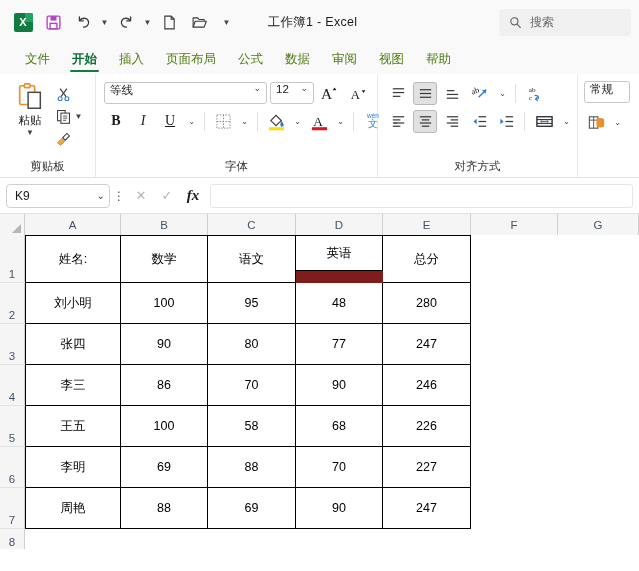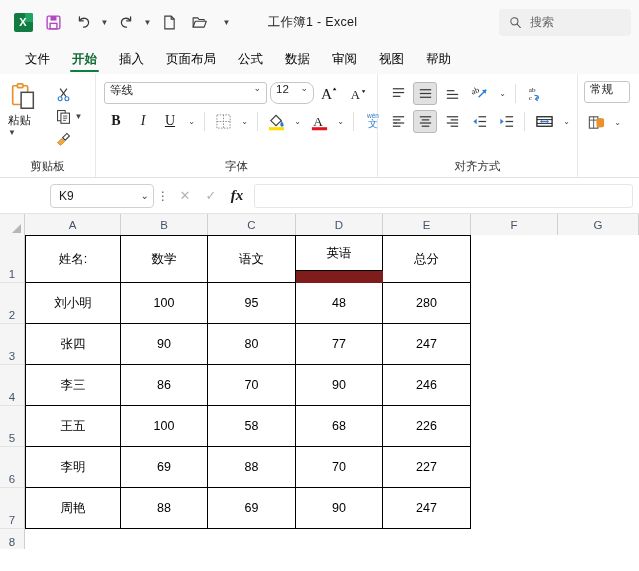--- a/index.html
+++ b/index.html
@@ -80,21 +80,21 @@
   #ribbon-tabs {
     height: 29px;
     background: #f9f9f9;
     display: flex;
     align-items: flex-end;
     padding-left: 14px;
     gap: 0;
   }
   .rtab {
     font-size: 12.5px;
-    color: #000000;
+    color: #4d7c0f;
     padding: 3px 11px 6px 11px;
     position: relative;
     cursor: default;
     white-space: nowrap;
   }
   .rtab.active { font-weight: bold; color: #0e6b34; }
   .rtab.active::after {
     content: "";
     position: absolute;
     left: 9px; right: 9px; bottom: 2px;
@@ -134,21 +134,21 @@
     text-align: center;
     line-height: 18px;
     position: relative;
   }
 
   
   #grp-clipboard { width: 96px; }
   #grp-clipboard .rgroup-body { padding-left: 8px; gap: 2px; }
   #paste-button {
     width: 44px;
-    display: flex; flex-direction: column; align-items: flex-start;
+    display: flex; flex-direction: column; align-items: center;
     padding-top: 2px;
     border-radius: 3px;
     cursor: default;
   }
   #paste-button .lbl { font-size: 11.5px; color: #1b1b1b; margin-top: 1px; }
   #paste-button .dncaret { font-size: 8px; color: #444; line-height: 9px; }
   .cb-small-col { display: flex; flex-direction: column; padding-top: 3px; }
   .cb-small-row {
     display: flex; align-items: center;
     height: 22px;
@@ -168,21 +168,21 @@
     background: #fff;
     display: flex; 
     padding: 0 3px 0 5px;
     font-size: 11.5px;
     color: #1b1b1b;
     cursor: default;
   }
   .combo .cval { flex: 1; overflow: hidden; white-space: nowrap; }
   .combo .ccaret { font-size: 9px; color: #444; padding: 0 2px; }
   #font-name-combo { width: 163px; }
-  #font-size-combo { width: 44px; border-radius: 8px; }
+  #font-size-combo { width: 44px; }
   .ricon {
     width: 24px; height: 23px;
     display: flex; align-items: center; justify-content: center;
     border-radius: 3px;
     font-size: 13px; color: #1b1b1b;
     cursor: default;
     position: relative;
     flex: 0 0 auto;
   }
   .ricon.wide { width: 26px; }
@@ -218,21 +218,20 @@
   #name-box {
     width: 104px; height: 24px;
     border: 1px solid #d0d0d0;
     border-radius: 4px;
     display: flex; align-items: center;
     padding: 0 4px 0 8px;
     font-size: 12px;
     color: #1b1b1b;
     background: #fff;
     cursor: text;
-    margin-left: 44px;
   }
   #name-box .nval { flex: 1; }
   #name-box .ncaret { font-size: 10px; color: #444; }
   #fb-grip {
     width: 18px; height: 24px;
     display: flex; align-items: center; justify-content: center;
     color: #5a5a5a; font-size: 12px;
     letter-spacing: 0;
   }
   .fb-btn {

